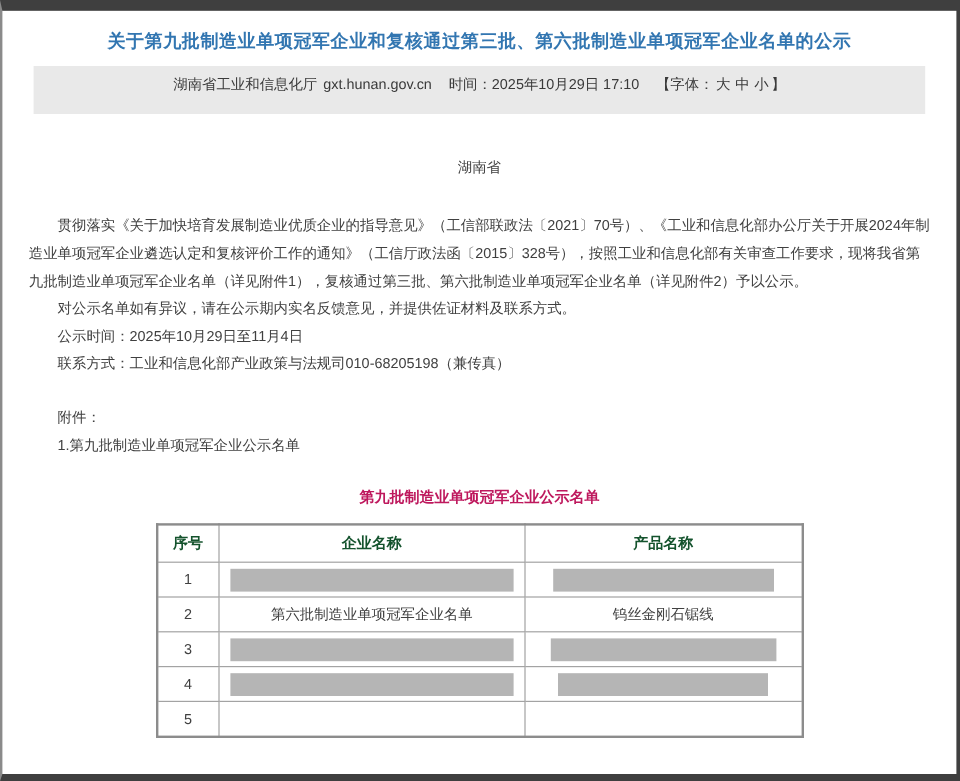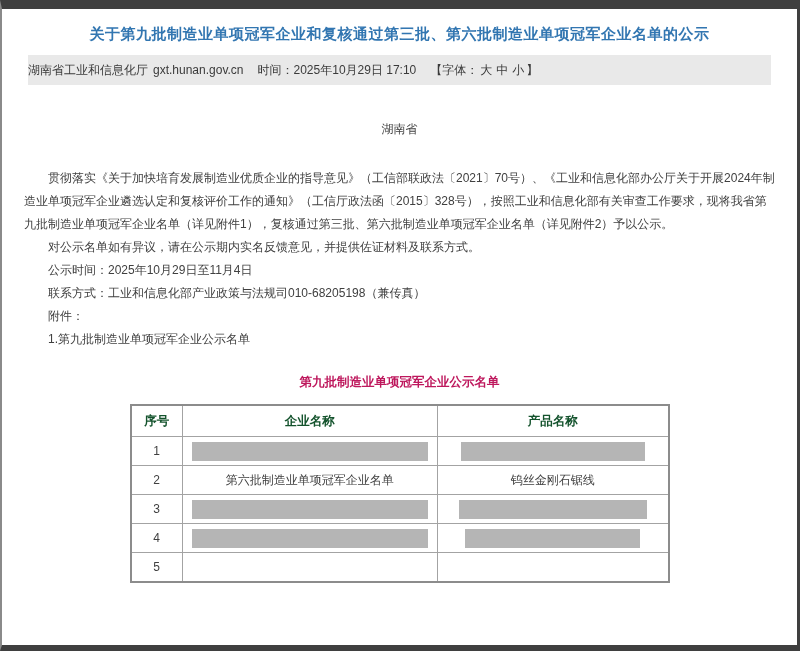--- a/index.html
+++ b/index.html
@@ -24,43 +24,44 @@
     margin: 16px 20px 0 20px;
     text-align: center;
     font-size: 15px;
     font-weight: bold;
     color: #3276b1;
     white-space: nowrap;
     letter-spacing: 0.5px;
   }
   .meta-bar {
     margin: 11px 26px 0 26px;
-    height: 30px;
+    height: 40px;
     line-height: 30px;
     background: #e9e9e9;
+    text-align: center;
     font-size: 12px;
     color: #3a3a3a;
     white-space: nowrap;
   }
   .meta-bar .gap { display: inline-block; width: 14px; }
   .meta-bar .sgap { display: inline-block; width: 5px; }
   .meta-bar .font-size-link { cursor: pointer; margin: 0 2px; }
   .article {
     padding: 0 22px;
     font-size: 12px;
     line-height: 23px;
     color: #404040;
   }
   .region-line {
     margin-top: 33px;
     text-align: center;
   }
   .para { text-indent: 2em; margin: 0; }
   .para.first { margin-top: 26px; }
-  .attachments { }
+  .attachments { margin-top: 22px; }
   .attach-line { text-indent: 2em; margin: 0; }
   .annex-label { margin-top: 26px; text-indent: 2em; }
   .table-title {
     margin-top: 20px;
     text-align: center;
     font-weight: bold;
     font-size: 12.5px;
     color: #be185d;
   }
   table.champion-table {

